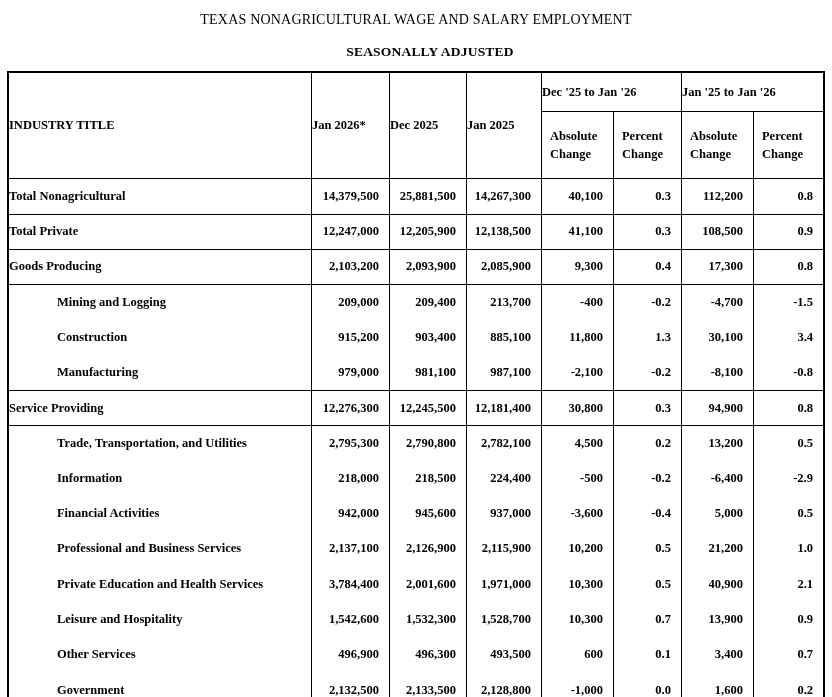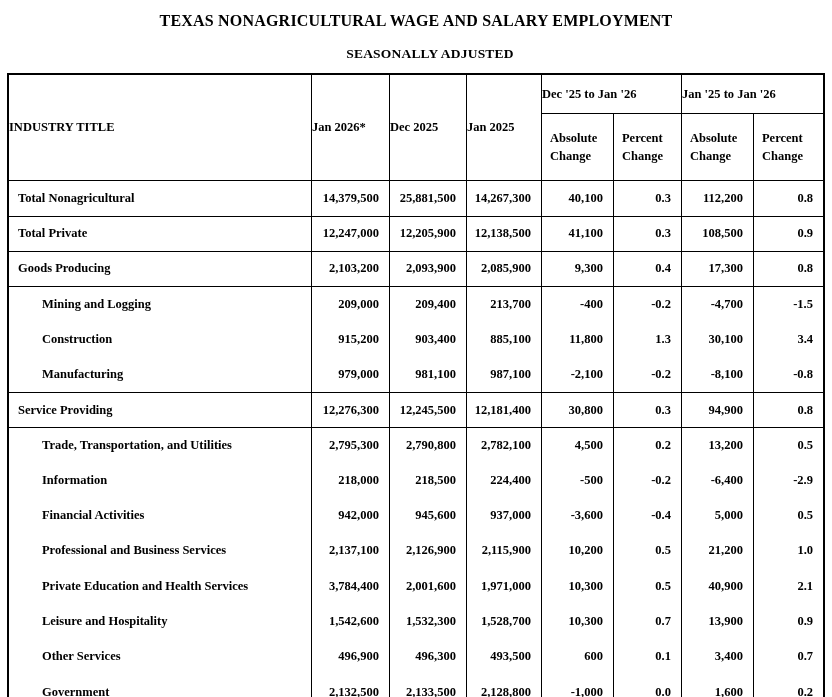--- a/index.html
+++ b/index.html
@@ -5,21 +5,21 @@
   * { box-sizing: border-box; }
   html, body {
     margin: 0; padding: 0;
     width: 832px; height: 697px;
     background: #ffffff;
     color: #000000;
     font-family: "Liberation Serif", "DejaVu Serif", serif;
   }
   .doc-header { text-align: center; padding-top: 12px; }
   .doc-title {
-    font-size: 16px; font-weight: bold; letter-spacing: 0.2px;
+    font-size: 14px; font-weight: normal; letter-spacing: 0.2px;
   }
   .doc-subtitle {
     font-size: 13.5px; font-weight: bold; margin-top: 16px; letter-spacing: 0.2px; padding-left: 28px;
   }
   table.emp {
     width: 814px;
     margin: 11px auto 0 auto;
     border: 2px solid #000;
     border-collapse: separate;
     border-spacing: 0;
@@ -36,22 +36,22 @@
     overflow: hidden;
   }
   .emp .first-col { border-left: none; }
   .emp thead tr.h1 th { border-top: none; }
   .emp thead th { text-align: left; }
   .emp tr.h1 { height: 38px; }
   .emp tr.h2 { height: 55px; }
   .emp tbody tr { height: 35.3px; }
   .emp .sub-h { line-height: 1.45; padding: 15px 8px; }
   .emp td.num { text-align: right; padding-right: 10px; }
-  .emp td.lbl { text-align: left; padding-left: 9px; }
-  .emp tr.sub td.lbl { padding-left: 33px; margin-left: 19px; }
+  .emp td.lbl { text-align: left; padding-left: 0; }
+  .emp tr.sub td.lbl { padding-left: 48px; margin-left: 19px; }
   .emp tbody tr.cont td { border-top: none; }
 </style>
 </head>
 <body>
 
 <div class="doc-header">
   <div class="doc-title">TEXAS NONAGRICULTURAL WAGE AND SALARY EMPLOYMENT</div>
   <div class="doc-subtitle">SEASONALLY ADJUSTED</div>
 </div>
 

